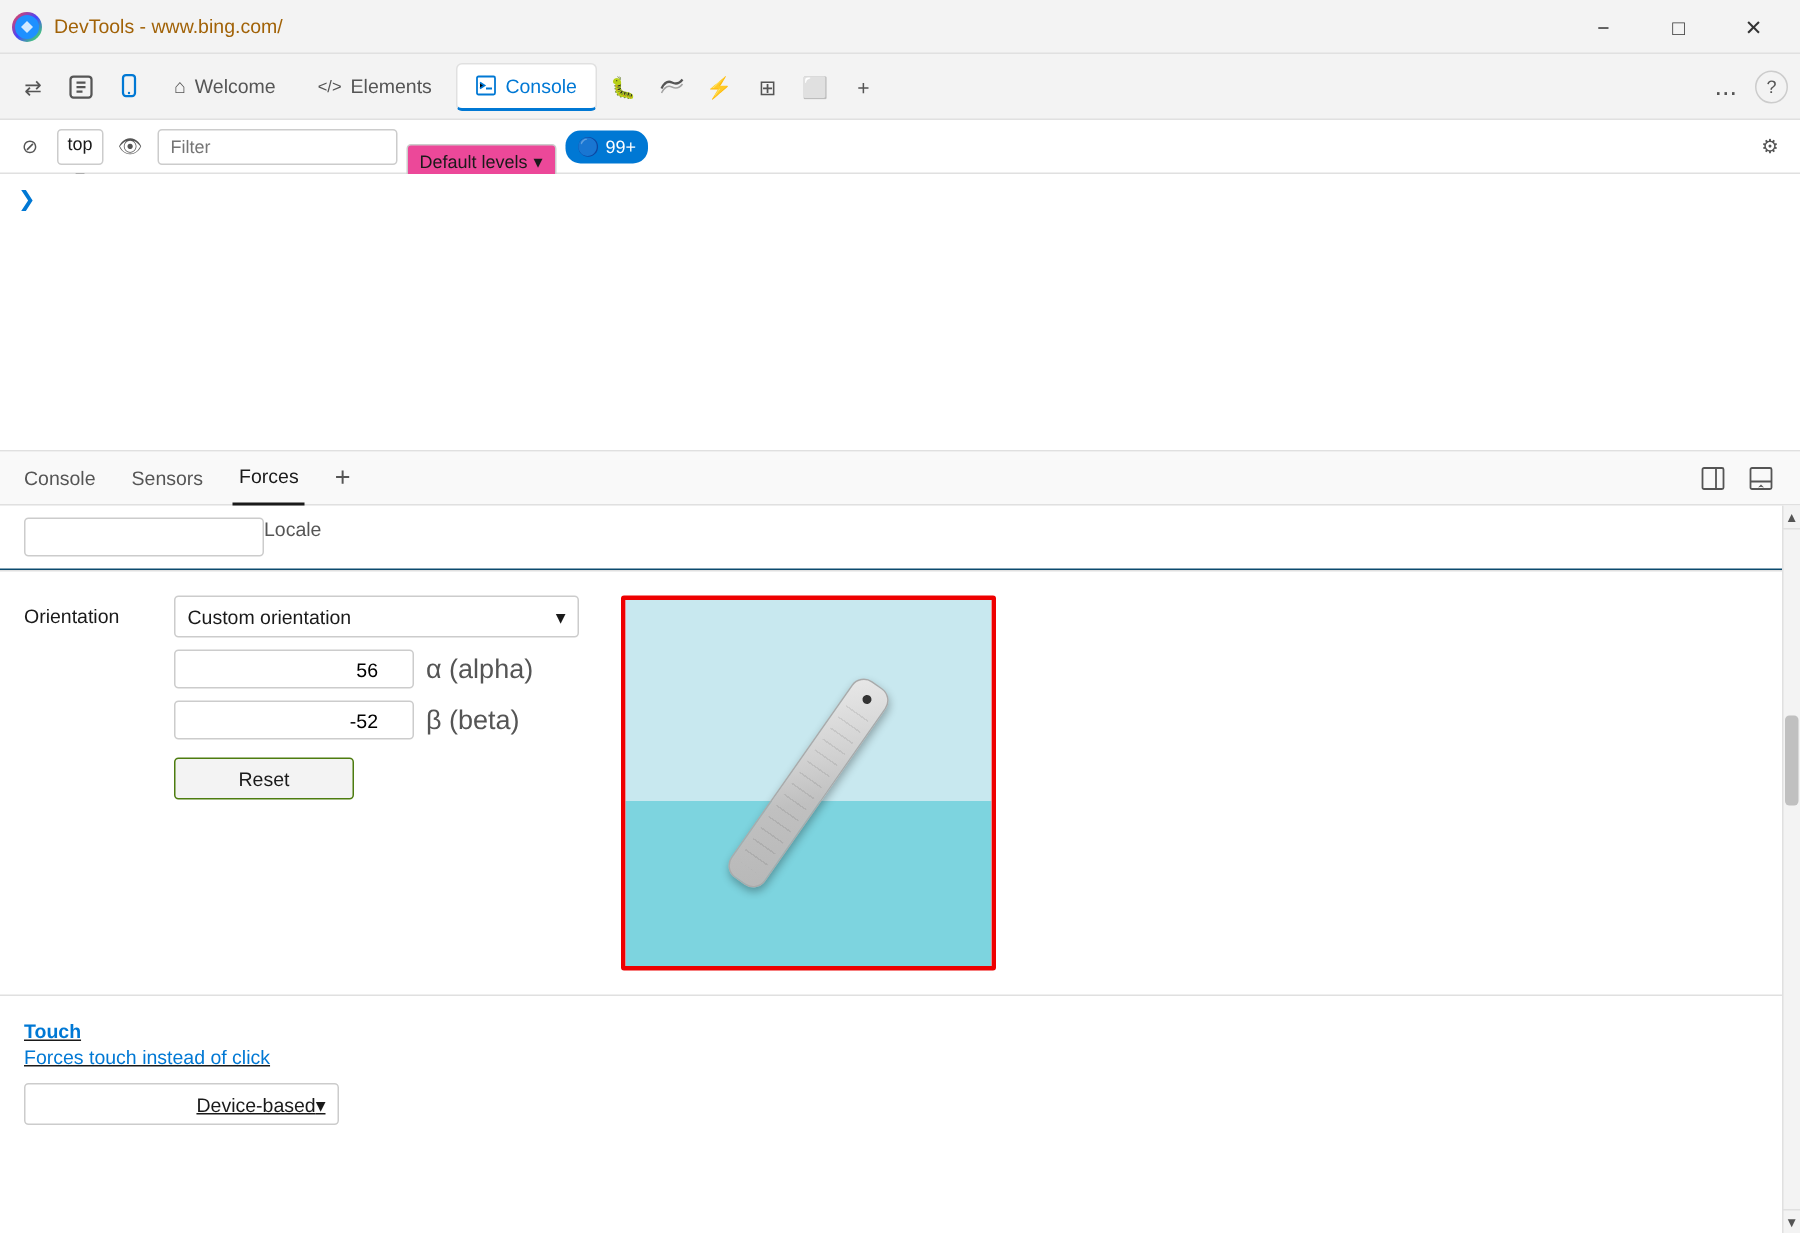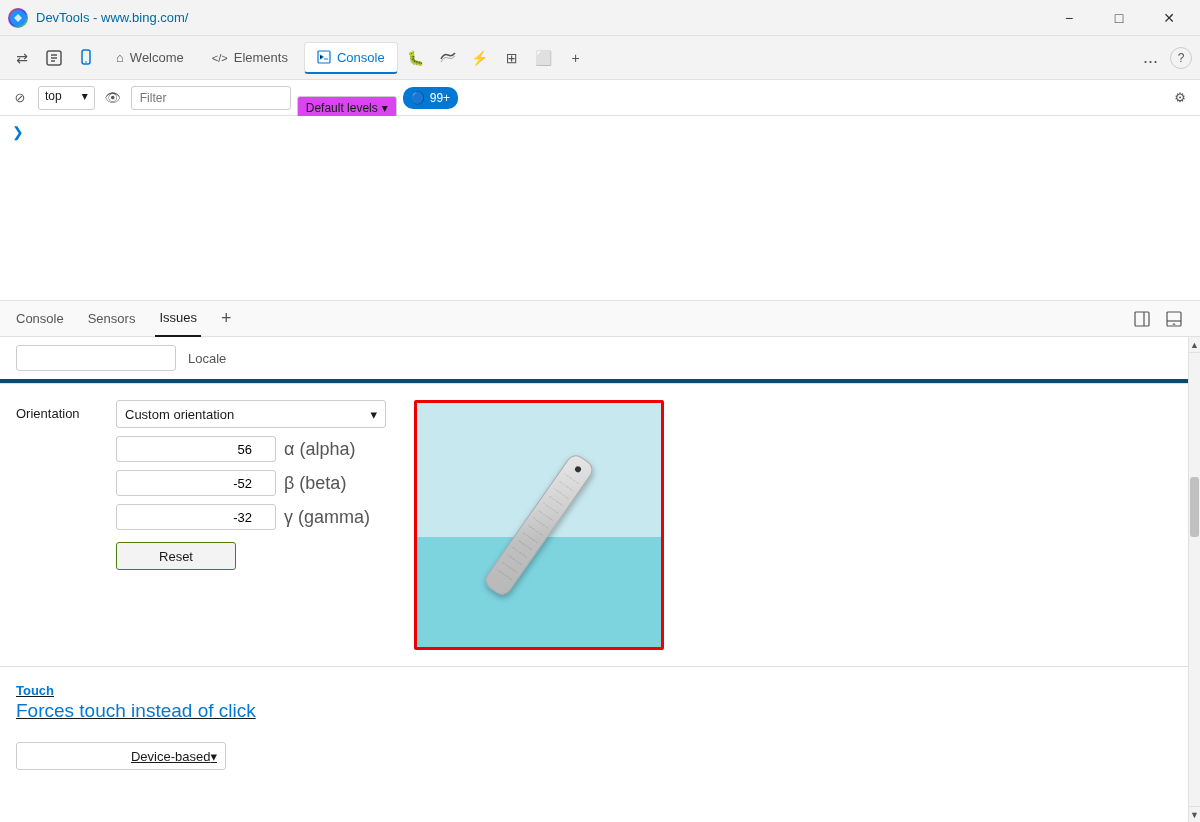--- a/index.html
+++ b/index.html
@@ -5,21 +5,21 @@
     * { box-sizing: border-box; margin: 0; padding: 0; }
     body { font-family: 'Segoe UI', Arial, sans-serif; font-size: 13px; background: #fff; color: #1a1a1a; width: 1200px; height: 822px; overflow: hidden; }
 
     
     .titlebar {
       display: flex; align-items: center; height: 36px;
       background: #f3f3f3; border-bottom: 1px solid #e0e0e0;
       padding: 0 8px; gap: 8px;
     }
     .titlebar-logo { width: 20px; height: 20px; border-radius: 50%; background: linear-gradient(135deg, #f44, #44f, #4f4); display: flex; align-items: center; justify-content: center; }
-    .titlebar-title { font-size: 13px; color: #0369a1; flex: 1; }
+    .titlebar-title { font-size: 13px; color: #a16207; flex: 1; }
     .titlebar-controls { display: flex; gap: 4px; }
     .titlebar-btn { width: 46px; height: 36px; border: none; background: transparent; cursor: pointer; font-size: 14px; display: flex; align-items: center; justify-content: center; color: #333; }
 
     
     .tabbar {
       display: flex; align-items: center; height: 44px;
       background: #f3f3f3; border-bottom: 1px solid #e0e0e0;
       padding: 0 8px; gap: 4px;
     }
     .tabbar-icon { width: 28px; height: 28px; display: flex; align-items: center; justify-content: center; border-radius: 4px; cursor: pointer; color: #555; font-size: 14px; }
@@ -29,32 +29,32 @@
     .tabbar-more { font-size: 18px; color: #555; cursor: pointer; padding: 4px 8px; }
 
     
     .toolbar {
       display: flex; align-items: center; height: 36px;
       background: #fff; border-bottom: 1px solid #e0e0e0;
       padding: 0 8px; gap: 6px;
     }
     .toolbar-icon { width: 24px; height: 24px; display: flex; align-items: center; justify-content: center; border-radius: 3px; cursor: pointer; color: #555; font-size: 13px; }
     .context-select {
-      display: flex; align-items: flex-start; gap: 20px;
+      display: flex; align-items: center; gap: 8px;
       border: 1px solid #ccc; border-radius: 3px; padding: 2px 6px;
-      cursor: pointer; font-size: 12px; background: #fff; height: 24px;
+      cursor: pointer; font-size: 12px; background: #fff; height: 24px; flex-direction: column;
     }
     .filter-input {
       border: 1px solid #ccc; border-radius: 3px; padding: 2px 8px;
       font-size: 12px; height: 24px; width: 160px;
     }
     .levels-btn {
       display: flex; align-items: center; gap: 4px;
       border: 1px solid #ccc; border-radius: 3px; padding: 2px 8px;
-      cursor: pointer; font-size: 12px; background: #d946ef; height: 24px; margin-top: 20px;
+      cursor: pointer; font-size: 12px; background: #ec4899; height: 24px; margin-top: 20px;
     }
     .messages-badge {
       background: #0078d4; color: #fff; border-radius: 10px;
       padding: 1px 8px; font-size: 12px; cursor: pointer;
       display: flex; align-items: center; gap: 4px; height: 22px;
     }
     .toolbar-spacer { flex: 1; }
     .settings-icon { width: 24px; height: 24px; display: flex; align-items: center; justify-content: center; cursor: pointer; color: #555; }
 
     
@@ -76,22 +76,22 @@
       border-bottom: 1px solid #e0e0e0; background: #f9f9f9;
       padding: 0 12px; gap: 16px;
     }
     .panel-tab { font-size: 13px; color: #555; cursor: pointer; height: 36px; display: flex; align-items: center; padding: 0 4px; }
     .panel-tab.active { color: #1a1a1a; border-bottom: 2px solid #1a1a1a; font-weight: 500; }
     .panel-tab-add { font-size: 18px; color: #555; cursor: pointer; padding: 0 4px; }
     .panels-spacer { flex: 1; }
     .panels-icons { display: flex; gap: 4px; }
     .panels-icon-btn { width: 28px; height: 28px; display: flex; align-items: center; justify-content: center; cursor: pointer; color: #555; border-radius: 3px; }
     .locale-row {
-      padding: 8px 16px; border-bottom: 4px solid #0c4a6e;
-      display: flex; align-items: center; gap: 12px;
+      padding: 8px 16px; border-bottom: 1px solid #0c4a6e;
+      display: flex; 
     }
     .locale-input {
       width: 160px; height: 26px; border: 1px solid #ccc; border-radius: 3px;
       padding: 0 6px; font-size: 12px;
     }
     .locale-label { font-size: 13px; color: #555; }
 
     .section-divider { border: none; border-top: 1px solid #e0e0e0; margin: 0; }
 
     
@@ -164,21 +164,21 @@
         transparent 8px,
         rgba(0,0,0,0.08) 8px,
         rgba(0,0,0,0.08) 9px
       );
       border-radius: 3px;
     }
 
     
     .touch-section { padding: 16px; text-decoration: underline; }
     .touch-title { font-size: 13px; font-weight: 600; color: #0078d4; margin-bottom: 2px; }
-    .touch-desc { font-size: 19px; color: #0078d4; margin-bottom: 20px; }
+    .touch-desc { font-size: 13px; color: #0078d4; margin-bottom: 10px; }
     .touch-dropdown {
       display: flex; align-items: center;
       border: 1px solid #ccc; border-radius: 3px; background: #fff;
       width: 210px; height: 28px; padding: 0 8px;
       cursor: pointer; font-size: 13px; justify-content: flex-end;
     }
 
     
     .scrollbar {
       position: absolute; right: 0; top: 0; bottom: 0; width: 12px;
@@ -289,21 +289,21 @@
   </div>
 
   <div class="panels-tabs">
     <div class="panel-tab">
       <span>Console</span>
     </div>
     <div class="panel-tab">
       <span>Sensors</span>
     </div>
     <div class="panel-tab active">
-      <span>Issues</span>
+      <span>Forces</span>
     </div>
     <div class="panel-tab-add">+</div>
     <div class="panels-spacer"></div>
     <div class="panels-icons">
       <div class="panels-icon-btn">
         <svg width="16" height="16" viewBox="0 0 16 16" fill="none">
           <rect x="1" y="1" width="14" height="14" rx="1" stroke="#555" stroke-width="1.2"></rect>
           <line x1="10" y1="1" x2="10" y2="15" stroke="#555" stroke-width="1.2"></line>
         </svg>
       </div>
@@ -342,24 +342,20 @@
           <div class="orientation-row">
             <input class="orientation-input" type="number" value="56" style="">
             <span class="orientation-axis">α (alpha)</span>
           </div>
 
           <div class="orientation-row">
             <input class="orientation-input" type="number" value="-52" style="">
             <span class="orientation-axis">β (beta)</span>
           </div>
 
-          <div class="orientation-row">
-            <input class="orientation-input" type="number" value="-32" style="">
-            <span class="orientation-axis">γ (gamma)</span>
-          </div>
 
           <button class="reset-btn">Reset</button>
         </div>
 
         <div class="phone-viz">
           <div class="phone-bg-top"></div>
           <div class="phone-bg-bottom"></div>
           <div class="phone-device"></div>
         </div>
       </div>

